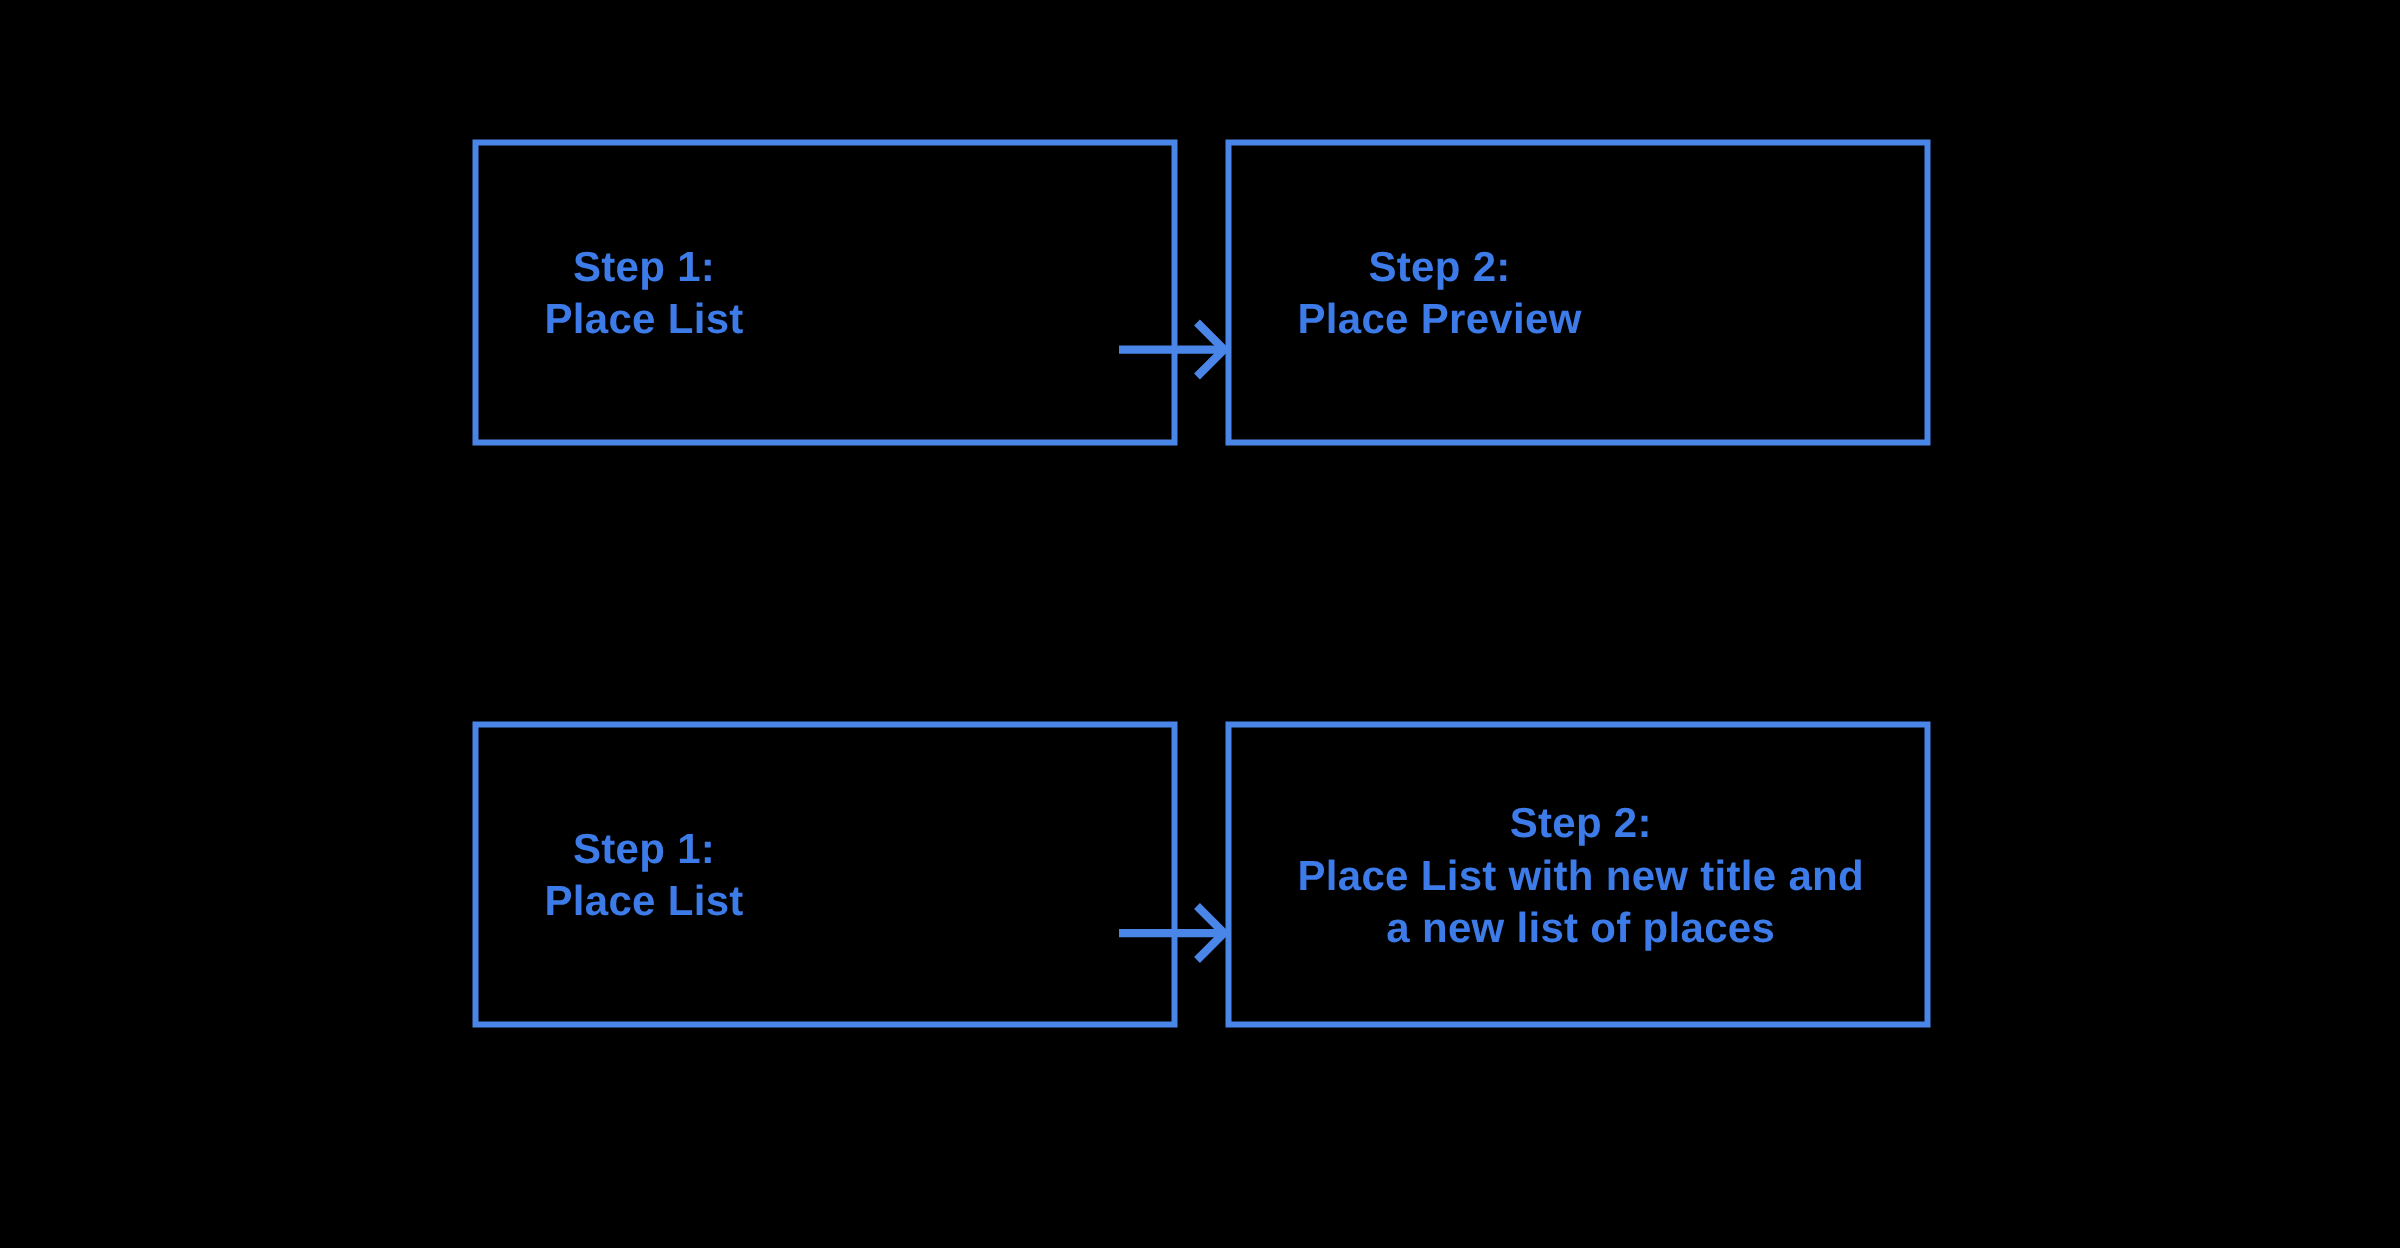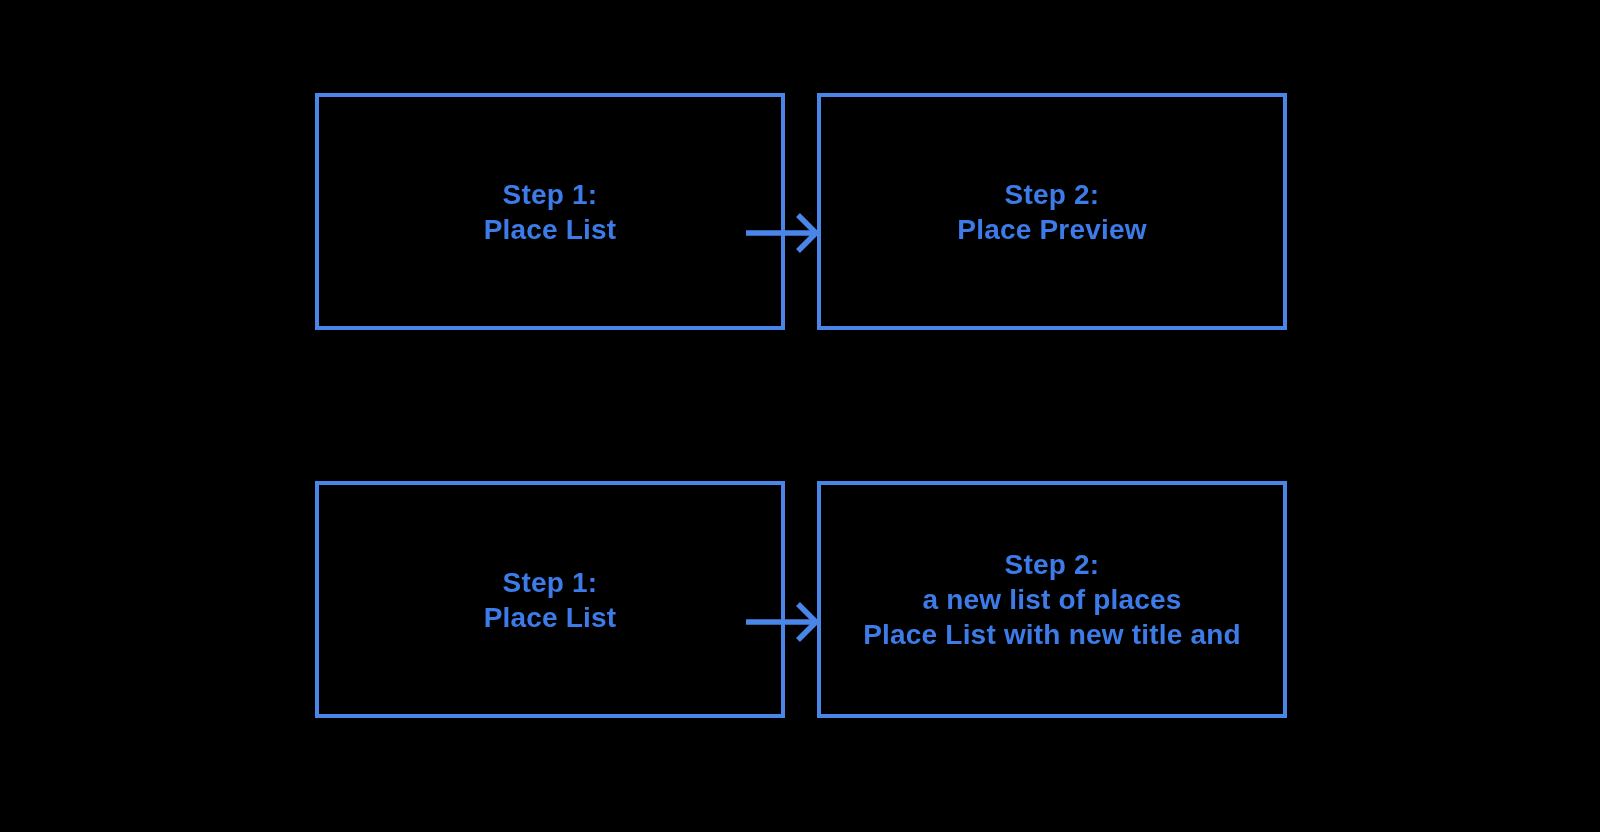--- a/index.html
+++ b/index.html
@@ -17,26 +17,26 @@
   }
   #canvas {
     position: relative;
     width: 1600px;
     height: 832px;
     background: var(--bg);
   }
   .flow-box {
     position: absolute;
     width: 470px;
-    height: 237px;
+    height: 204px;
     border: 4px solid var(--stroke);
     background: transparent;
     display: flex;
     align-items: center;
-    justify-content: center;
+    padding-left: 44px;
   }
   .box-label {
     text-align: center;
     color: var(--text);
     font-size: 28px;
     font-weight: 700;
     line-height: 35px;
     letter-spacing: 0.2px;
   }
   .arrow {
@@ -89,18 +89,18 @@
   </div>
 
   <svg class="arrow pos-arrow2" width="80" height="46">
     <line x1="2" y1="23" x2="72" y2="23"></line>
     <polyline points="54,5 72,23 54,41"></polyline>
   </svg>
 
   <div class="flow-box pos-box4">
     <div class="box-label">
       <div>Step 2:</div>
+      <div>Place List with new title and</div>
       <div>a new list of places</div>
-      <div>Place List with new title and</div>
     </div>
   </div>
 
 </div>
 
 </body></html>

